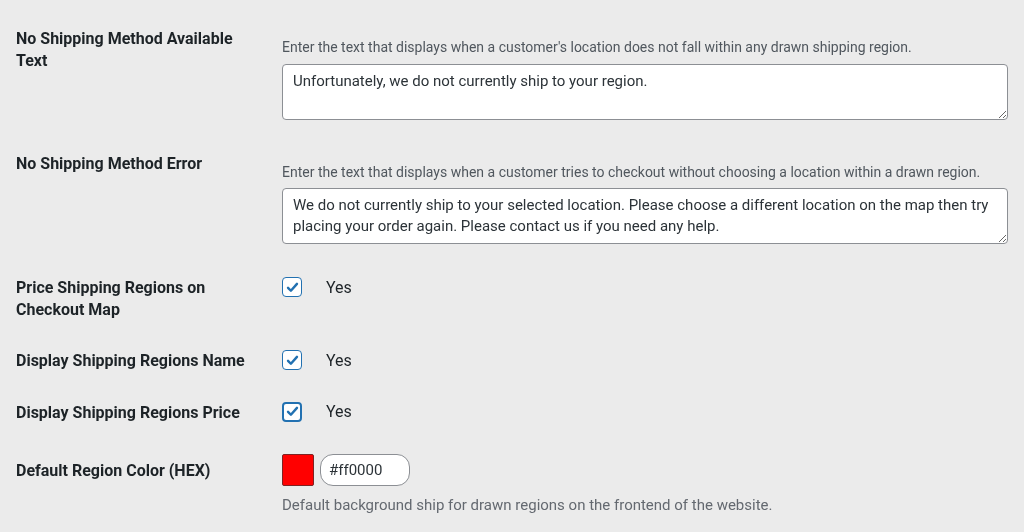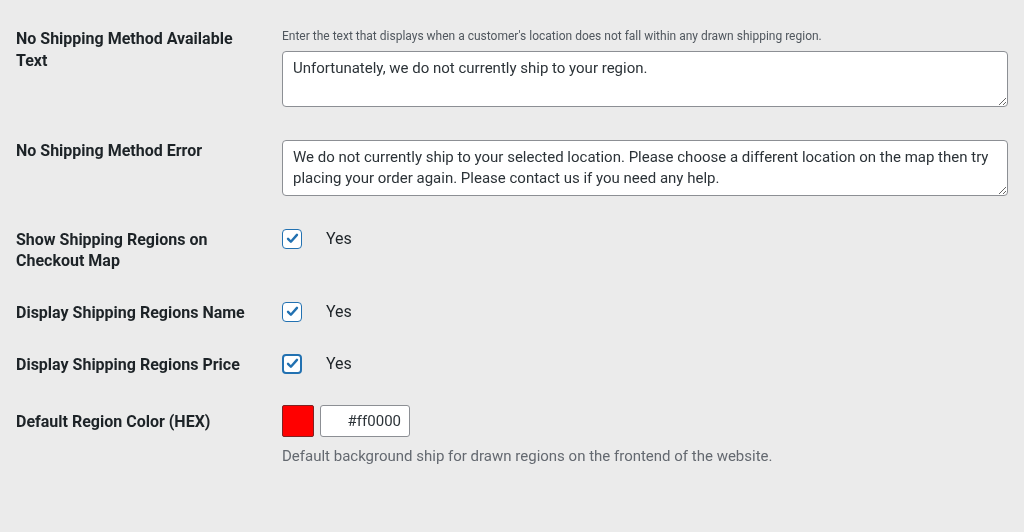--- a/index.html
+++ b/index.html
@@ -21,23 +21,24 @@
     .label-col { width: 266px; flex-shrink: 0; padding-right: 18px; }
     .label-col label {
       font-weight: 700;
       font-size: 16px;
       line-height: 1.35;
       color: #1d2327;
     }
     .field-col { flex: 1; min-width: 0; }
     .help-text {
       color: #50575e;
-      font-size: 12px;
+      font-size: 14px;
       margin-bottom: 6px;
       line-height: 1.4;
+      margin-top: 10px;
     }
     textarea {
       width: 100%;
       border: 1px solid #8c8f94;
       border-radius: 4px;
       padding: 6px 10px;
       font-size: 15px;
       font-family: inherit;
       line-height: 1.4;
       resize: both;
@@ -71,28 +72,27 @@
       width: 32px;
       height: 32px;
       background: #ff0000;
       border: 1px solid #7e2323;
       border-radius: 2px;
       cursor: pointer;
     }
     .color-input {
       height: 32px;
       border: 1px solid #8c8f94;
-      border-radius: 3px;
+      border-radius: 13px;
       margin-left: 6px;
       padding: 4px 8px;
       font-size: 15px;
       width: 90px;
       color: #2c3338;
       font-family: inherit;
-      text-align: right;
     }
     .help-below {
       color: #646970;
       font-size: 15px;
       margin-top: 10px;
     }
   </style>
 </head>
 <body>
 
@@ -104,27 +104,28 @@
     <div class="help-text">Enter the text that displays when a customer's location does not fall within any drawn shipping region.</div>
     <textarea rows="2" style="">Unfortunately, we do not currently ship to your region.</textarea>
   </div>
 </div>
 
 <div class="row">
   <div class="label-col">
     <label>No Shipping Method Error</label>
   </div>
   <div class="field-col">
+    <div class="help-text">Enter the text that displays when a customer tries to checkout without choosing a location within a drawn region.</div>
     <textarea rows="2" style="">We do not currently ship to your selected location. Please choose a different location on the map then try placing your order again. Please contact us if you need any help.</textarea>
   </div>
 </div>
 
 <div class="row">
   <div class="label-col">
-    <label>Show Shipping Regions on Checkout Map</label>
+    <label>Price Shipping Regions on Checkout Map</label>
   </div>
   <div class="field-col">
     <div class="checkbox-line">
       <span class="cb thin">
         <svg viewBox="0 0 16 16">
             <path d="M2.5 8.5 L6 12 L13.5 3.5"></path>
           </svg>
       </span>
       <span>Yes</span>
     </div>

